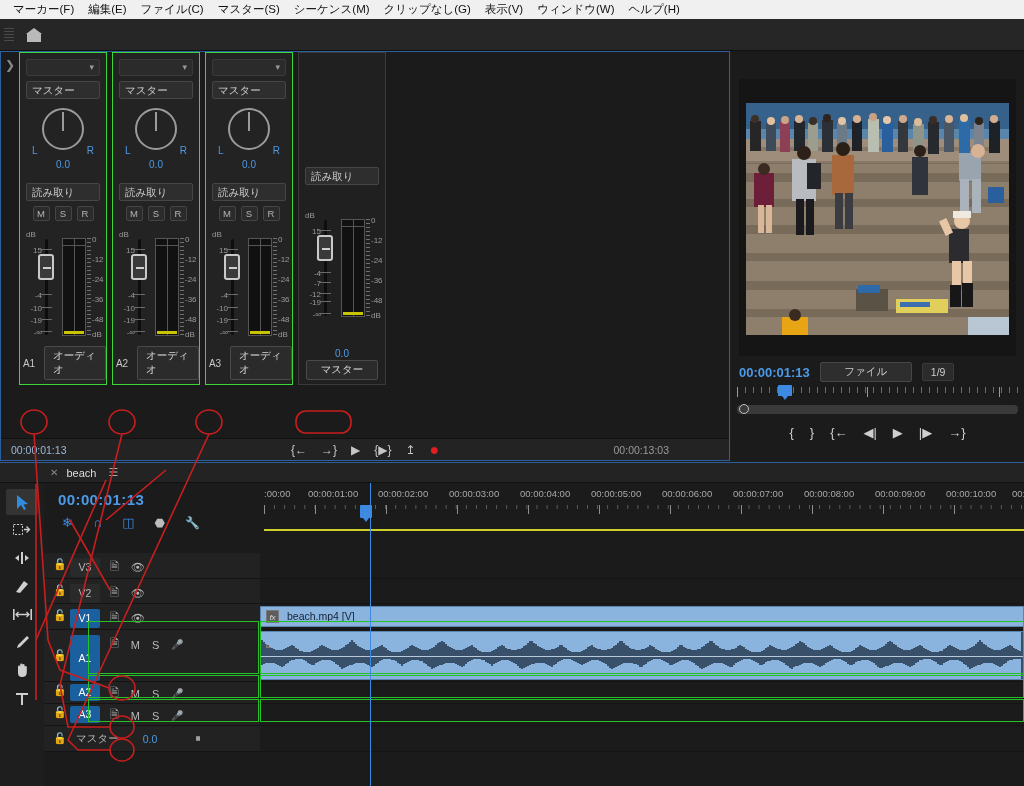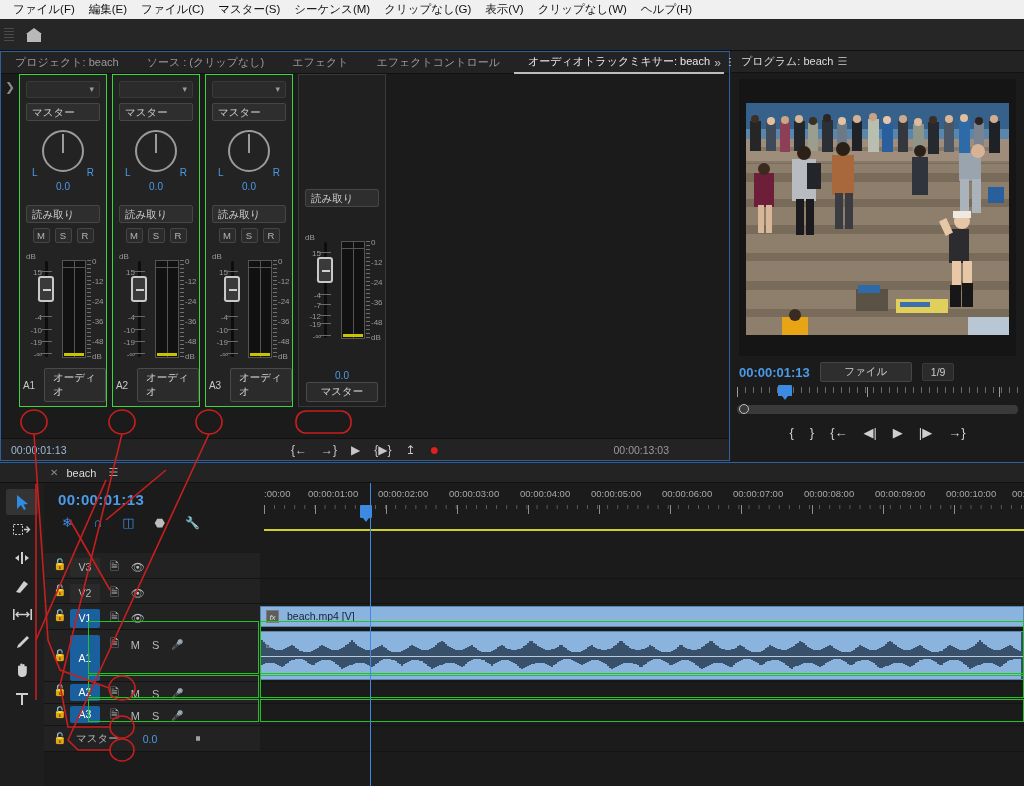--- a/index.html
+++ b/index.html
@@ -186,46 +186,37 @@
   .centerline { position:absolute; left:0; right:0; top:50%; height:1px; background:#b8c9da; }
   .playline { position:absolute; top:0; bottom:0; width:1px; background:#3d8ae0; }
   .greenbox { position:absolute; border:1.5px solid #25c225; pointer-events:none; }
   .mic { font-size:10px; }
   #annot { position:absolute; left:0; top:0; width:1024px; height:786px; pointer-events:none; }
 </style>
 </head>
 <body>
 
 <div id="menubar">
-  <div class="mi">ファイル(F)</div>
+  <div class="mi">マーカー(F)</div>
   <div class="mi">編集(E)</div>
   <div class="mi">ファイル(C)</div>
   <div class="mi">マスター(S)</div>
   <div class="mi">シーケンス(M)</div>
   <div class="mi">クリップなし(G)</div>
   <div class="mi">表示(V)</div>
-  <div class="mi">クリップなし(W)</div>
+  <div class="mi">ウィンドウ(W)</div>
   <div class="mi">ヘルプ(H)</div>
 </div>
 
 <div id="homebar">
   <div class="grip"></div>
   <div class="home-ico"></div>
 </div>
 
 <div id="mixer">
-  <div id="mixer-tabs">
-    <div class="ptab">プロジェクト: beach</div>
-    <div class="ptab">ソース : (クリップなし)</div>
-    <div class="ptab">エフェクト</div>
-    <div class="ptab">エフェクトコントロール</div>
-    <div class="ptab active">オーディオトラックミキサー: beach</div>
-    <div class="tabmenu">☰</div>
-    <div class="dblchev">»</div>
-  </div>
 
   <div id="mixer-body">
     <div class="expand-chev">❯</div>
 
     <div class="strip">
       <div class="sel-empty">
           <span class="cv">▾</span>
         </div>
       <div class="sel">マスター</div>
       <div class="knob-wrap">
@@ -481,24 +472,20 @@
       <span>▶</span>
       <span>{▶}</span>
       <span>↥</span>
       <span style="color:#e02020;font-size:16px;">●</span>
     </div>
     <div class="mf-end">00:00:13:03</div>
   </div>
 </div>
 
 <div id="program">
-  <div id="prog-tabs">
-    <span class="tl-name">プログラム: beach</span>
-    <span class="tabmenu">☰</span>
-  </div>
 
   <div id="prog-video">
     <svg width="277" height="277" viewBox="0 0 277 277">
       <rect width="277" height="277" fill="#151515"></rect>
       <g transform="translate(7,24)">
         <rect width="263" height="232" fill="#9a8a78"></rect>
         <rect width="263" height="38" fill="#36618a"></rect>
         <rect y="26" width="263" height="12" fill="#5a86ab"></rect>
         <rect y="36" width="263" height="196" fill="#9e8d7a"></rect>
         <rect y="60" width="263" height="172" fill="#8e7e6c"></rect>

